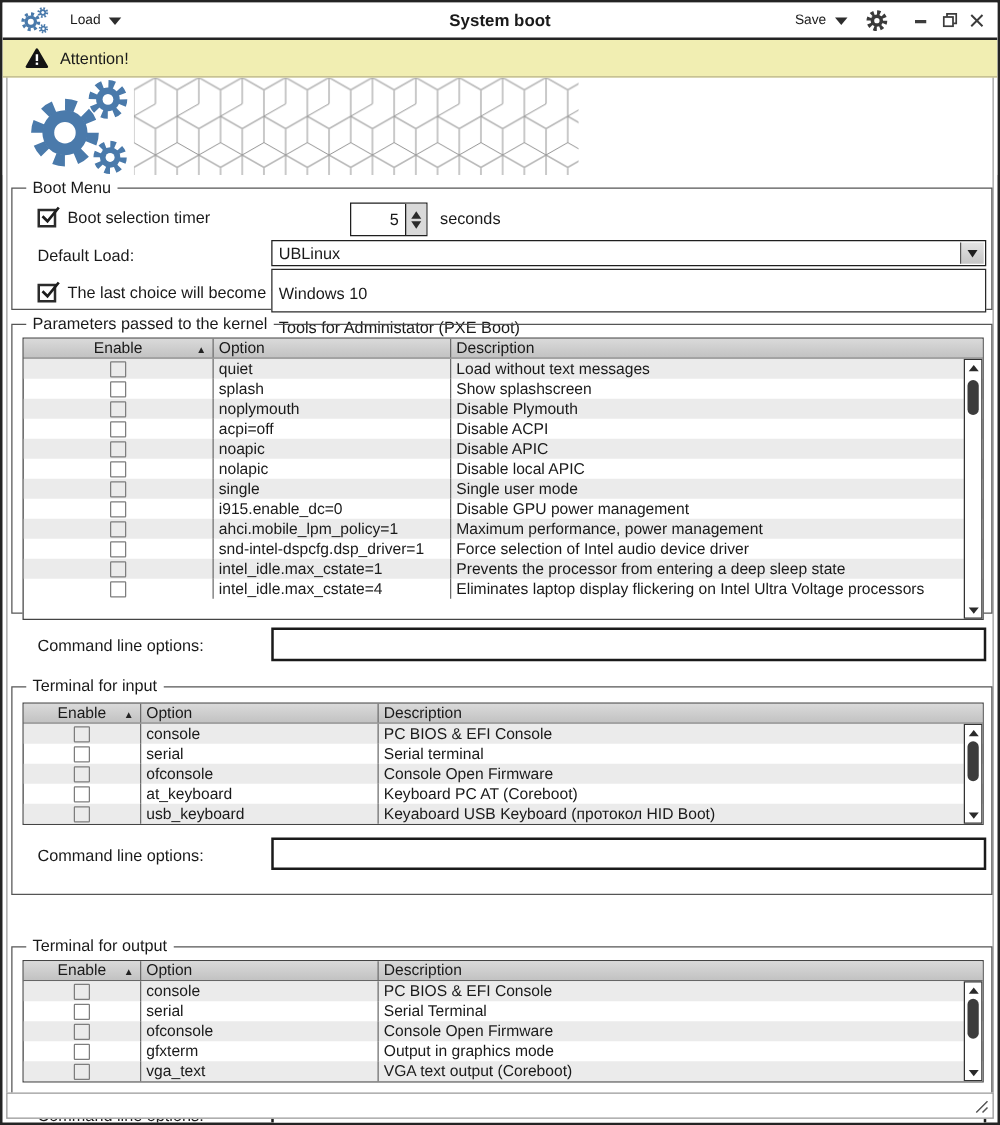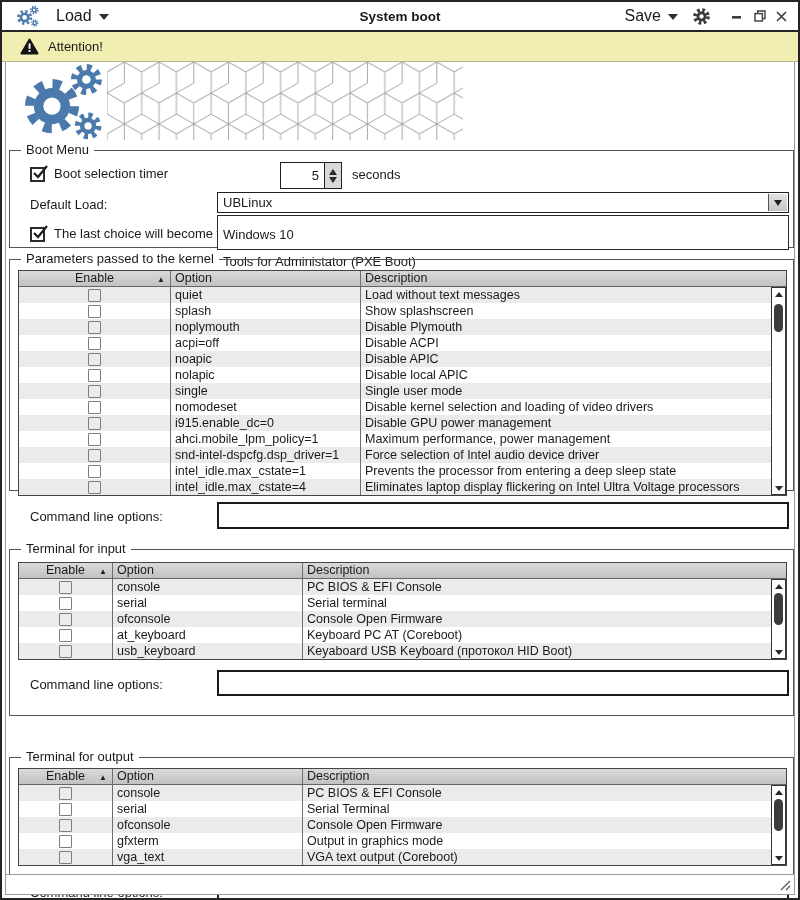--- a/index.html
+++ b/index.html
@@ -4,21 +4,21 @@
 <style>
   * { margin:0; padding:0; box-sizing:border-box; }
   html,body { background:#fff; }
   body { font-family:"Liberation Sans", sans-serif; color:#1a1a1a; }
   #window { position:relative; width:800px; height:900px; border:2px solid #242424; background:#fff; overflow:hidden; }
   .frame-lines { position:absolute; left:3px; right:3px; top:31px; bottom:3px; border:1px solid #9a9a9a; pointer-events:none; z-index:1; }
 
   
   .titlebar { height:30px; border-bottom:2px solid #242424; display:flex; align-items:center; padding:0 10px; position:relative; background:#fff; }
   .app-icon { width:28px; height:24px; margin-left:2px; }
-  .menu-btn { display:flex; align-items:center; gap:7px; font-size:16px; margin-left:14px; cursor:default; }
+  .menu-btn { display:flex; align-items:center; gap:7px; font-size:11px; margin-left:14px; cursor:default; }
   .chev { width:0; height:0; border-left:5px solid transparent; border-right:5px solid transparent; border-top:6px solid #2d2d2d; margin-top:1px; }
   .win-title { position:absolute; left:0; right:0; text-align:center; font-weight:bold; font-size:13.5px; pointer-events:none; }
   .tb-right { margin-left:auto; display:flex; align-items:center; gap:14px; z-index:2; }
   .gear-sm { width:19px; height:19px; }
   .winctl { display:flex; align-items:center; gap:9px; margin-left:6px; }
   .wc { width:13px; height:13px; display:flex; align-items:center; justify-content:center; }
 
   
   .attention { height:30px; background:#f1eeb2; border-bottom:1px solid #b9b48a; display:flex; align-items:center; padding-left:18px; gap:9px; position:relative; z-index:2; }
   .attention span { font-size:13px; }
@@ -266,27 +266,20 @@
             <div class="td center k-en">
               <span class="cb-sm"></span>
             </div>
             <div class="td k-op">single</div>
             <div class="td k-de">Single user mode</div>
           </div>
         <div class="trow">
             <div class="td center k-en">
               <span class="cb-sm"></span>
             </div>
-            <div class="td k-op">nomodeset</div>
-            <div class="td k-de">Disable kernel selection and loading of video drivers</div>
-          </div>
-        <div class="trow">
-            <div class="td center k-en">
-              <span class="cb-sm"></span>
-            </div>
             <div class="td k-op">i915.enable_dc=0</div>
             <div class="td k-de">Disable GPU power management</div>
           </div>
         <div class="trow">
             <div class="td center k-en">
               <span class="cb-sm"></span>
             </div>
             <div class="td k-op">ahci.mobile_lpm_policy=1</div>
             <div class="td k-de">Maximum performance, power management</div>
           </div>

